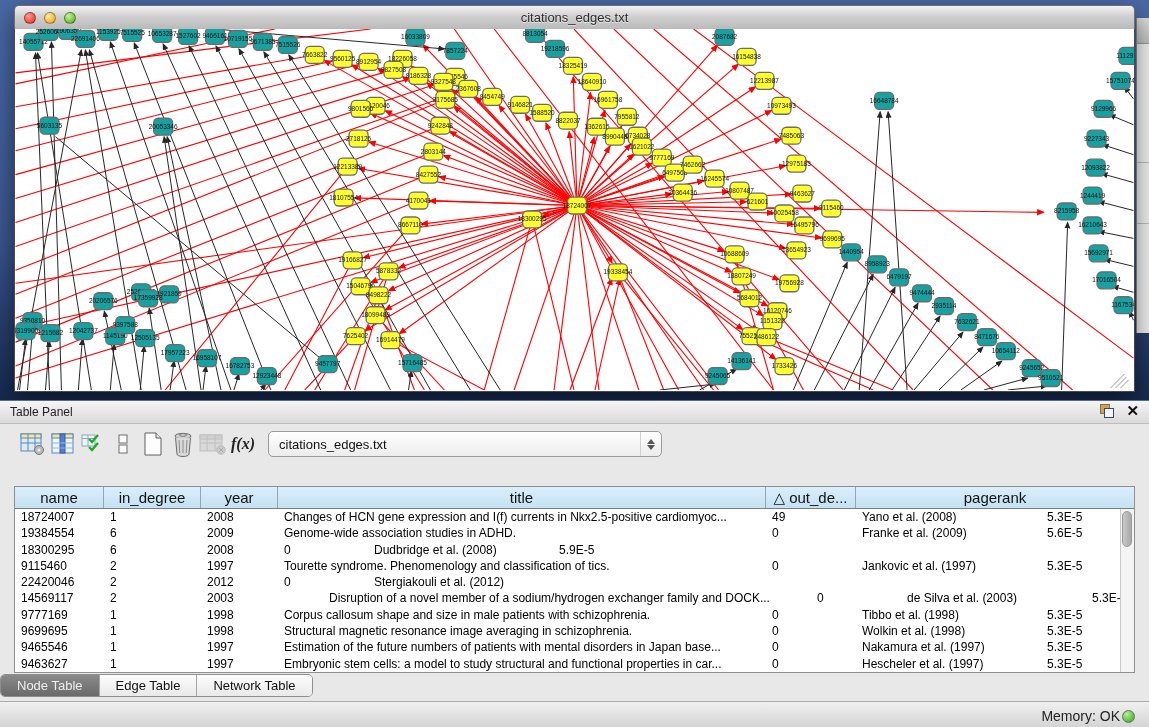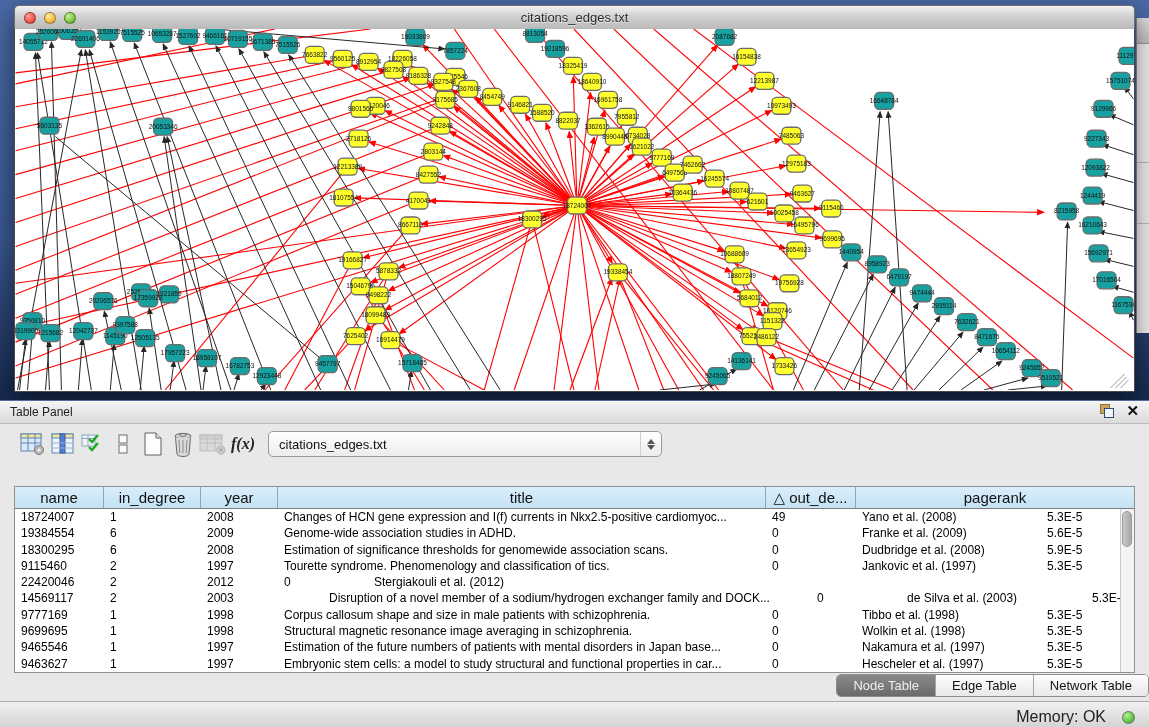--- a/index.html
+++ b/index.html
@@ -40,28 +40,28 @@
   .tblwrap{position:absolute;left:14px;top:85px;width:1121px;height:187px;background:#fff;border:1px solid #8f8f8f;box-sizing:border-box;}
   .thead{display:flex;height:22px;background:linear-gradient(#dbeefb,#c3e2f3);border-bottom:1px solid #7d7d7d;box-sizing:border-box;}
   .th{font-size:15px;color:#111;text-align:center;line-height:21px;border-right:1px solid #8aa9bb;box-sizing:border-box;overflow:hidden;white-space:nowrap;}
   .th:last-child{border-right:none;}
   .tbody{position:absolute;left:0;top:22px;right:13px;bottom:0;overflow:hidden;}
   .tr{display:flex;height:16.3px;line-height:16.3px;font-size:12px;color:#000;white-space:nowrap;}
   .td{overflow:hidden;box-sizing:border-box;padding-left:6px;text-overflow:clip;}
   .vscroll{position:absolute;right:0;top:22px;bottom:0;width:13px;background:#f4f4f4;border-left:1px solid #c9c9c9;}
   .vthumb{position:absolute;left:1px;top:2px;width:10px;height:36px;border-radius:5px;background:linear-gradient(90deg,#c9c9c9,#a8a8a8);border:1px solid #9a9a9a;box-sizing:border-box;}
   
-  .tabsrow{position:absolute;left:0;top:273px;width:100%;display:flex;justify-content:flex-end;}
+  .tabsrow{position:absolute;left:0;top:273px;width:100%;display:flex;justify-content:flex-start;}
   .seg{display:inline-flex;height:21px;border:1px solid #8e8e8e;border-radius:5px;overflow:hidden;background:#fff;}
   .seg .s{padding:0 16px;font-size:13px;line-height:21px;color:#111;background:linear-gradient(#fdfdfd,#e9e9e9);border-right:1px solid #a5a5a5;}
   .seg .s:last-child{border-right:none;}
   .seg .s.sel{background:linear-gradient(#8a8a8a,#6a6a6a);color:#efefef;}
   
   .statusbar{position:absolute;left:0;top:300px;width:100%;height:27px;background:linear-gradient(#f0f0f0,#d2d2d2);border-top:1px solid #ababab;}
-  .mem{position:absolute;right:14px;top:6px;display:flex;align-items:center;gap:16px;font-size:16px;color:#222;}
+  .mem{position:absolute;right:14px;top:6px;display:flex;align-items:center;gap:2px;font-size:14px;color:#222;}
   .dot{width:13px;height:13px;border-radius:50%;background:radial-gradient(circle at 35% 30%,#b8ef8e,#58c33a 65%,#3d9b26);border:1px solid #6d6d6d;box-sizing:border-box;}
 </style>
 </head>
 <body>
 
 <div class="desktop">
   <div class="right-sliver">
     <div class="cap"></div>
     <div class="ln"></div>
     <div class="ln" style="margin-top:60px;"></div>
@@ -632,21 +632,20 @@
           <div class="td" style="width: 77px;">2009</div>
           <div class="td" style="width: 488px;">Genome-wide association studies in ADHD.</div>
           <div class="td" style="width: 90px;">0</div>
           <div class="td" style="width: 185px;">Franke et al. (2009)</div>
           <div class="td" style="flex: 1 1 0%;">5.6E-5</div>
         </div>
         <div class="tr">
           <div class="td" style="width: 89px;">18300295</div>
           <div class="td" style="width: 97px;">6</div>
           <div class="td" style="width: 77px;">2008</div>
-          <div class="td" style="width: 488px;">Estimation of significance thresholds for genomewide association scans.</div>
           <div class="td" style="width: 90px;">0</div>
           <div class="td" style="width: 185px;">Dudbridge et al. (2008)</div>
           <div class="td" style="flex: 1 1 0%;">5.9E-5</div>
         </div>
         <div class="tr">
           <div class="td" style="width: 89px;">9115460</div>
           <div class="td" style="width: 97px;">2</div>
           <div class="td" style="width: 77px;">1997</div>
           <div class="td" style="width: 488px;">Tourette syndrome. Phenomenology and classification of tics.</div>
           <div class="td" style="width: 90px;">0</div>

